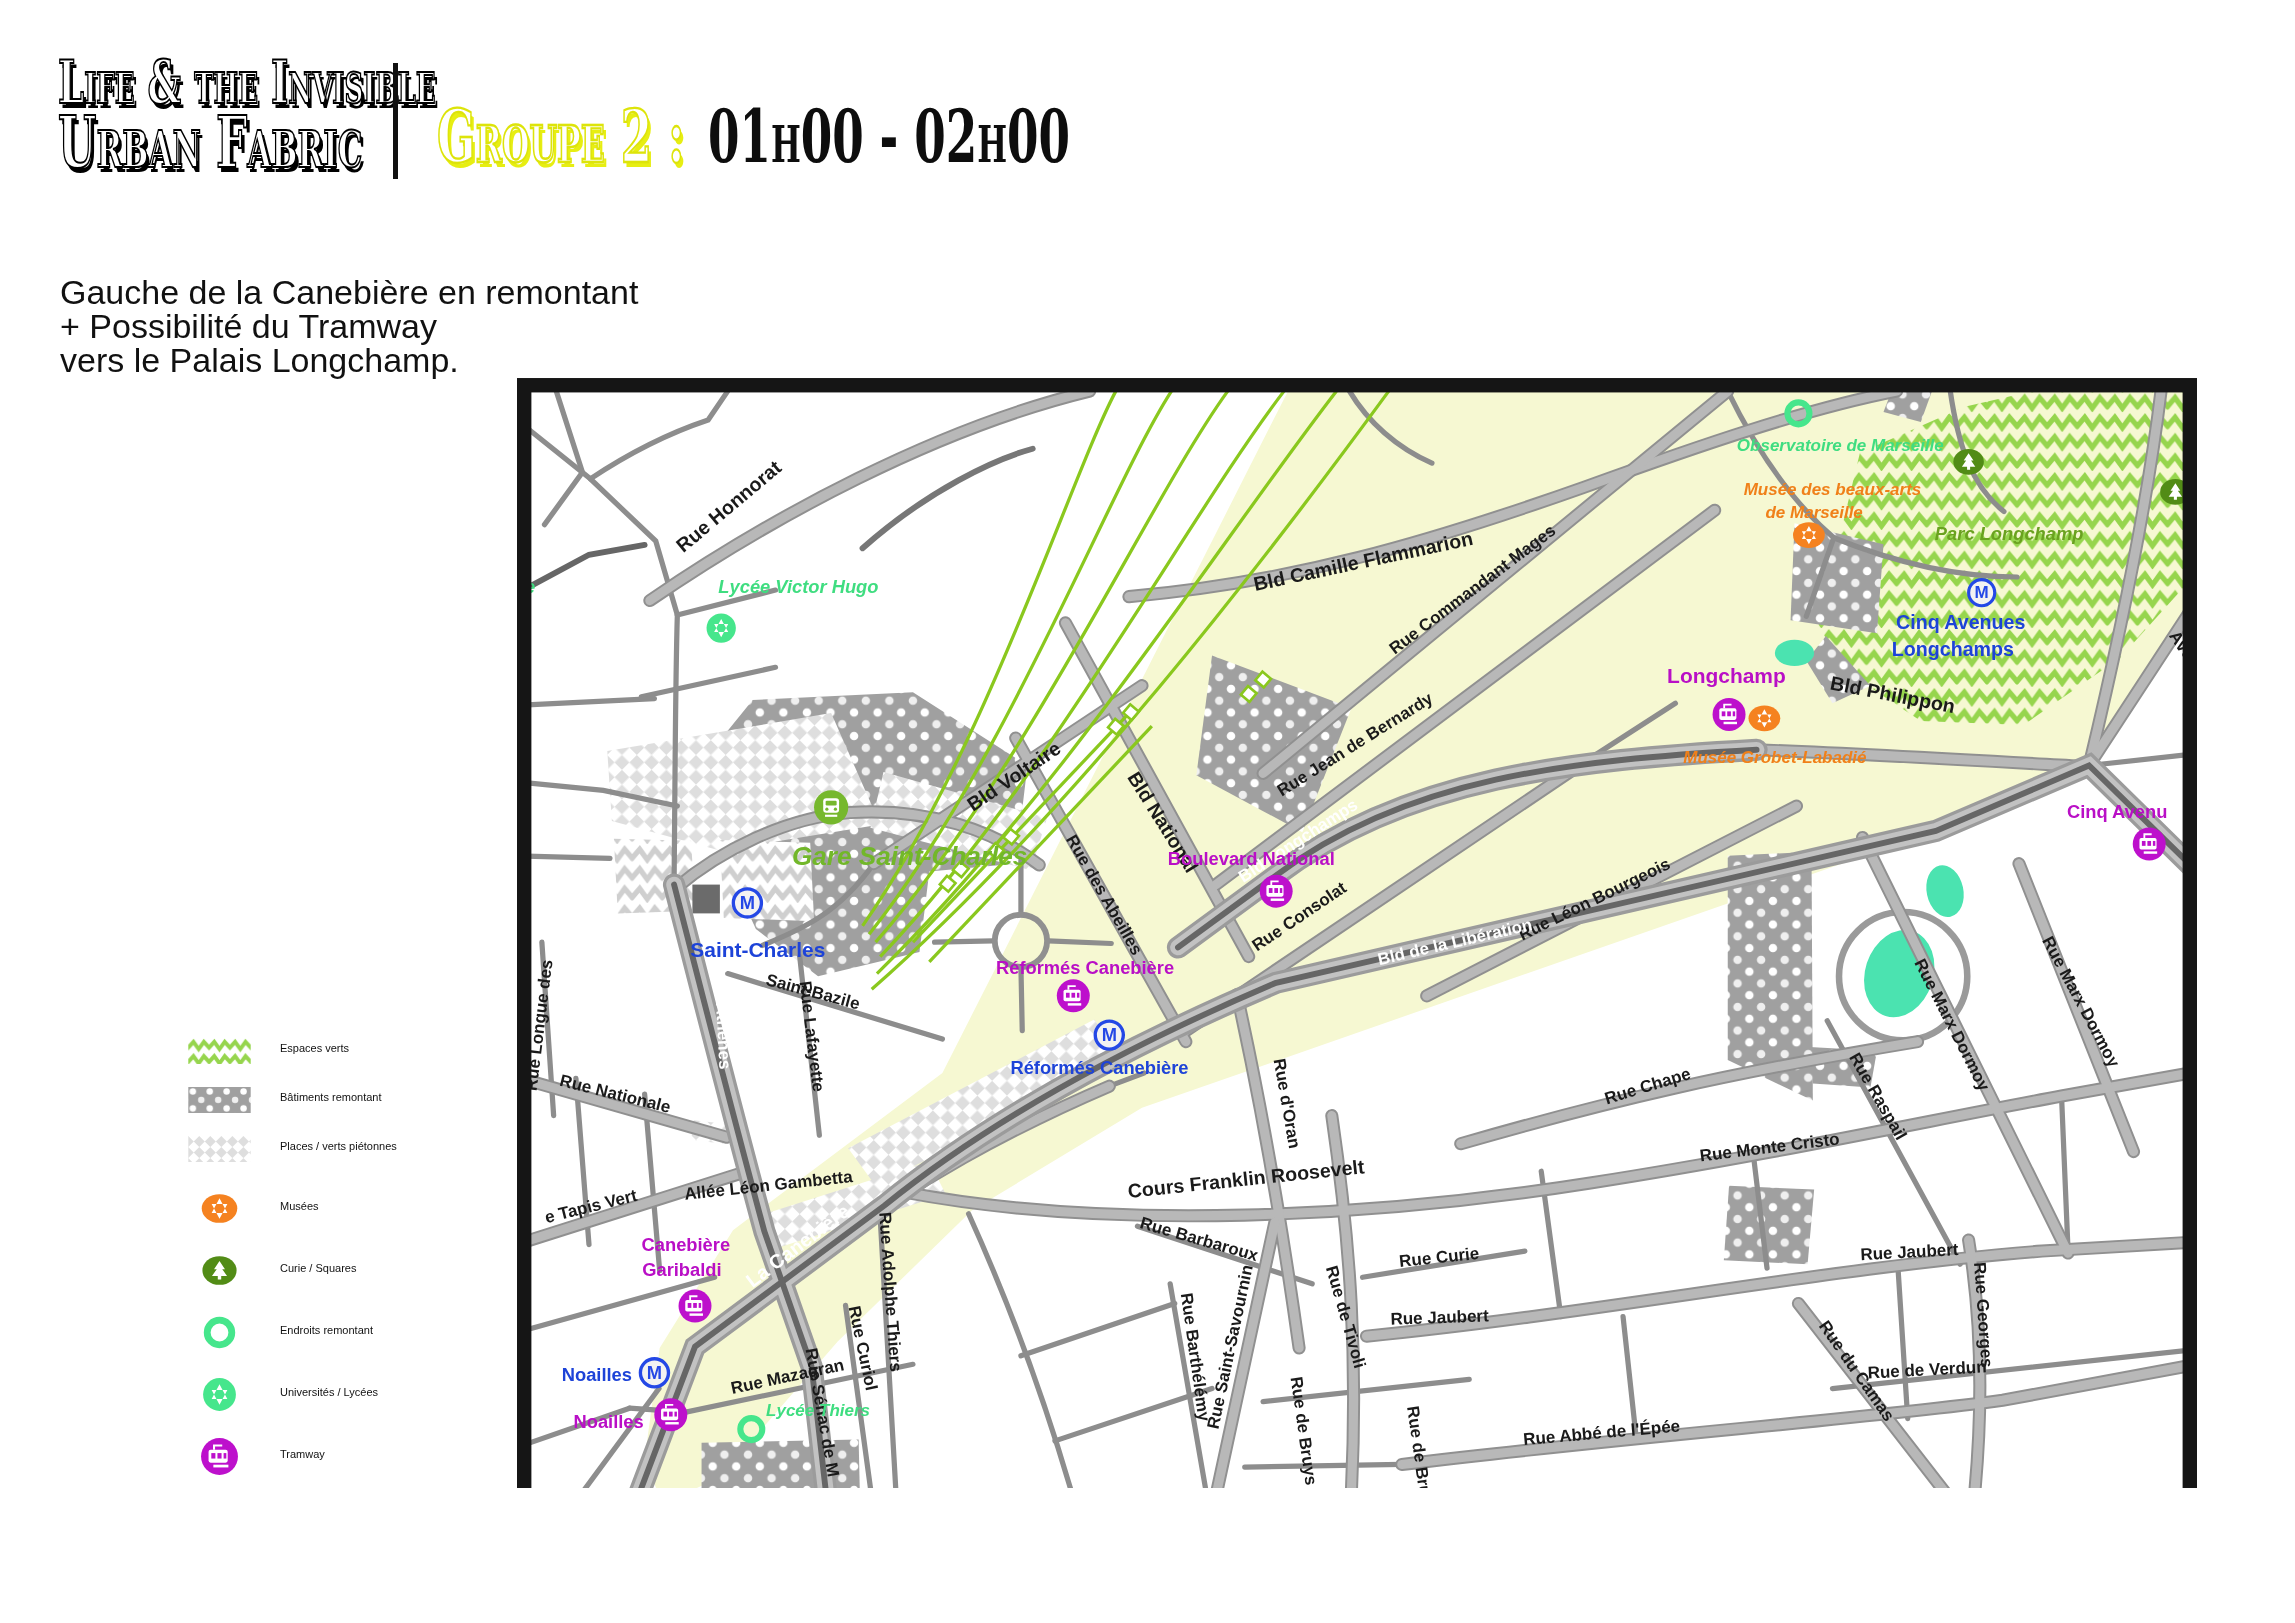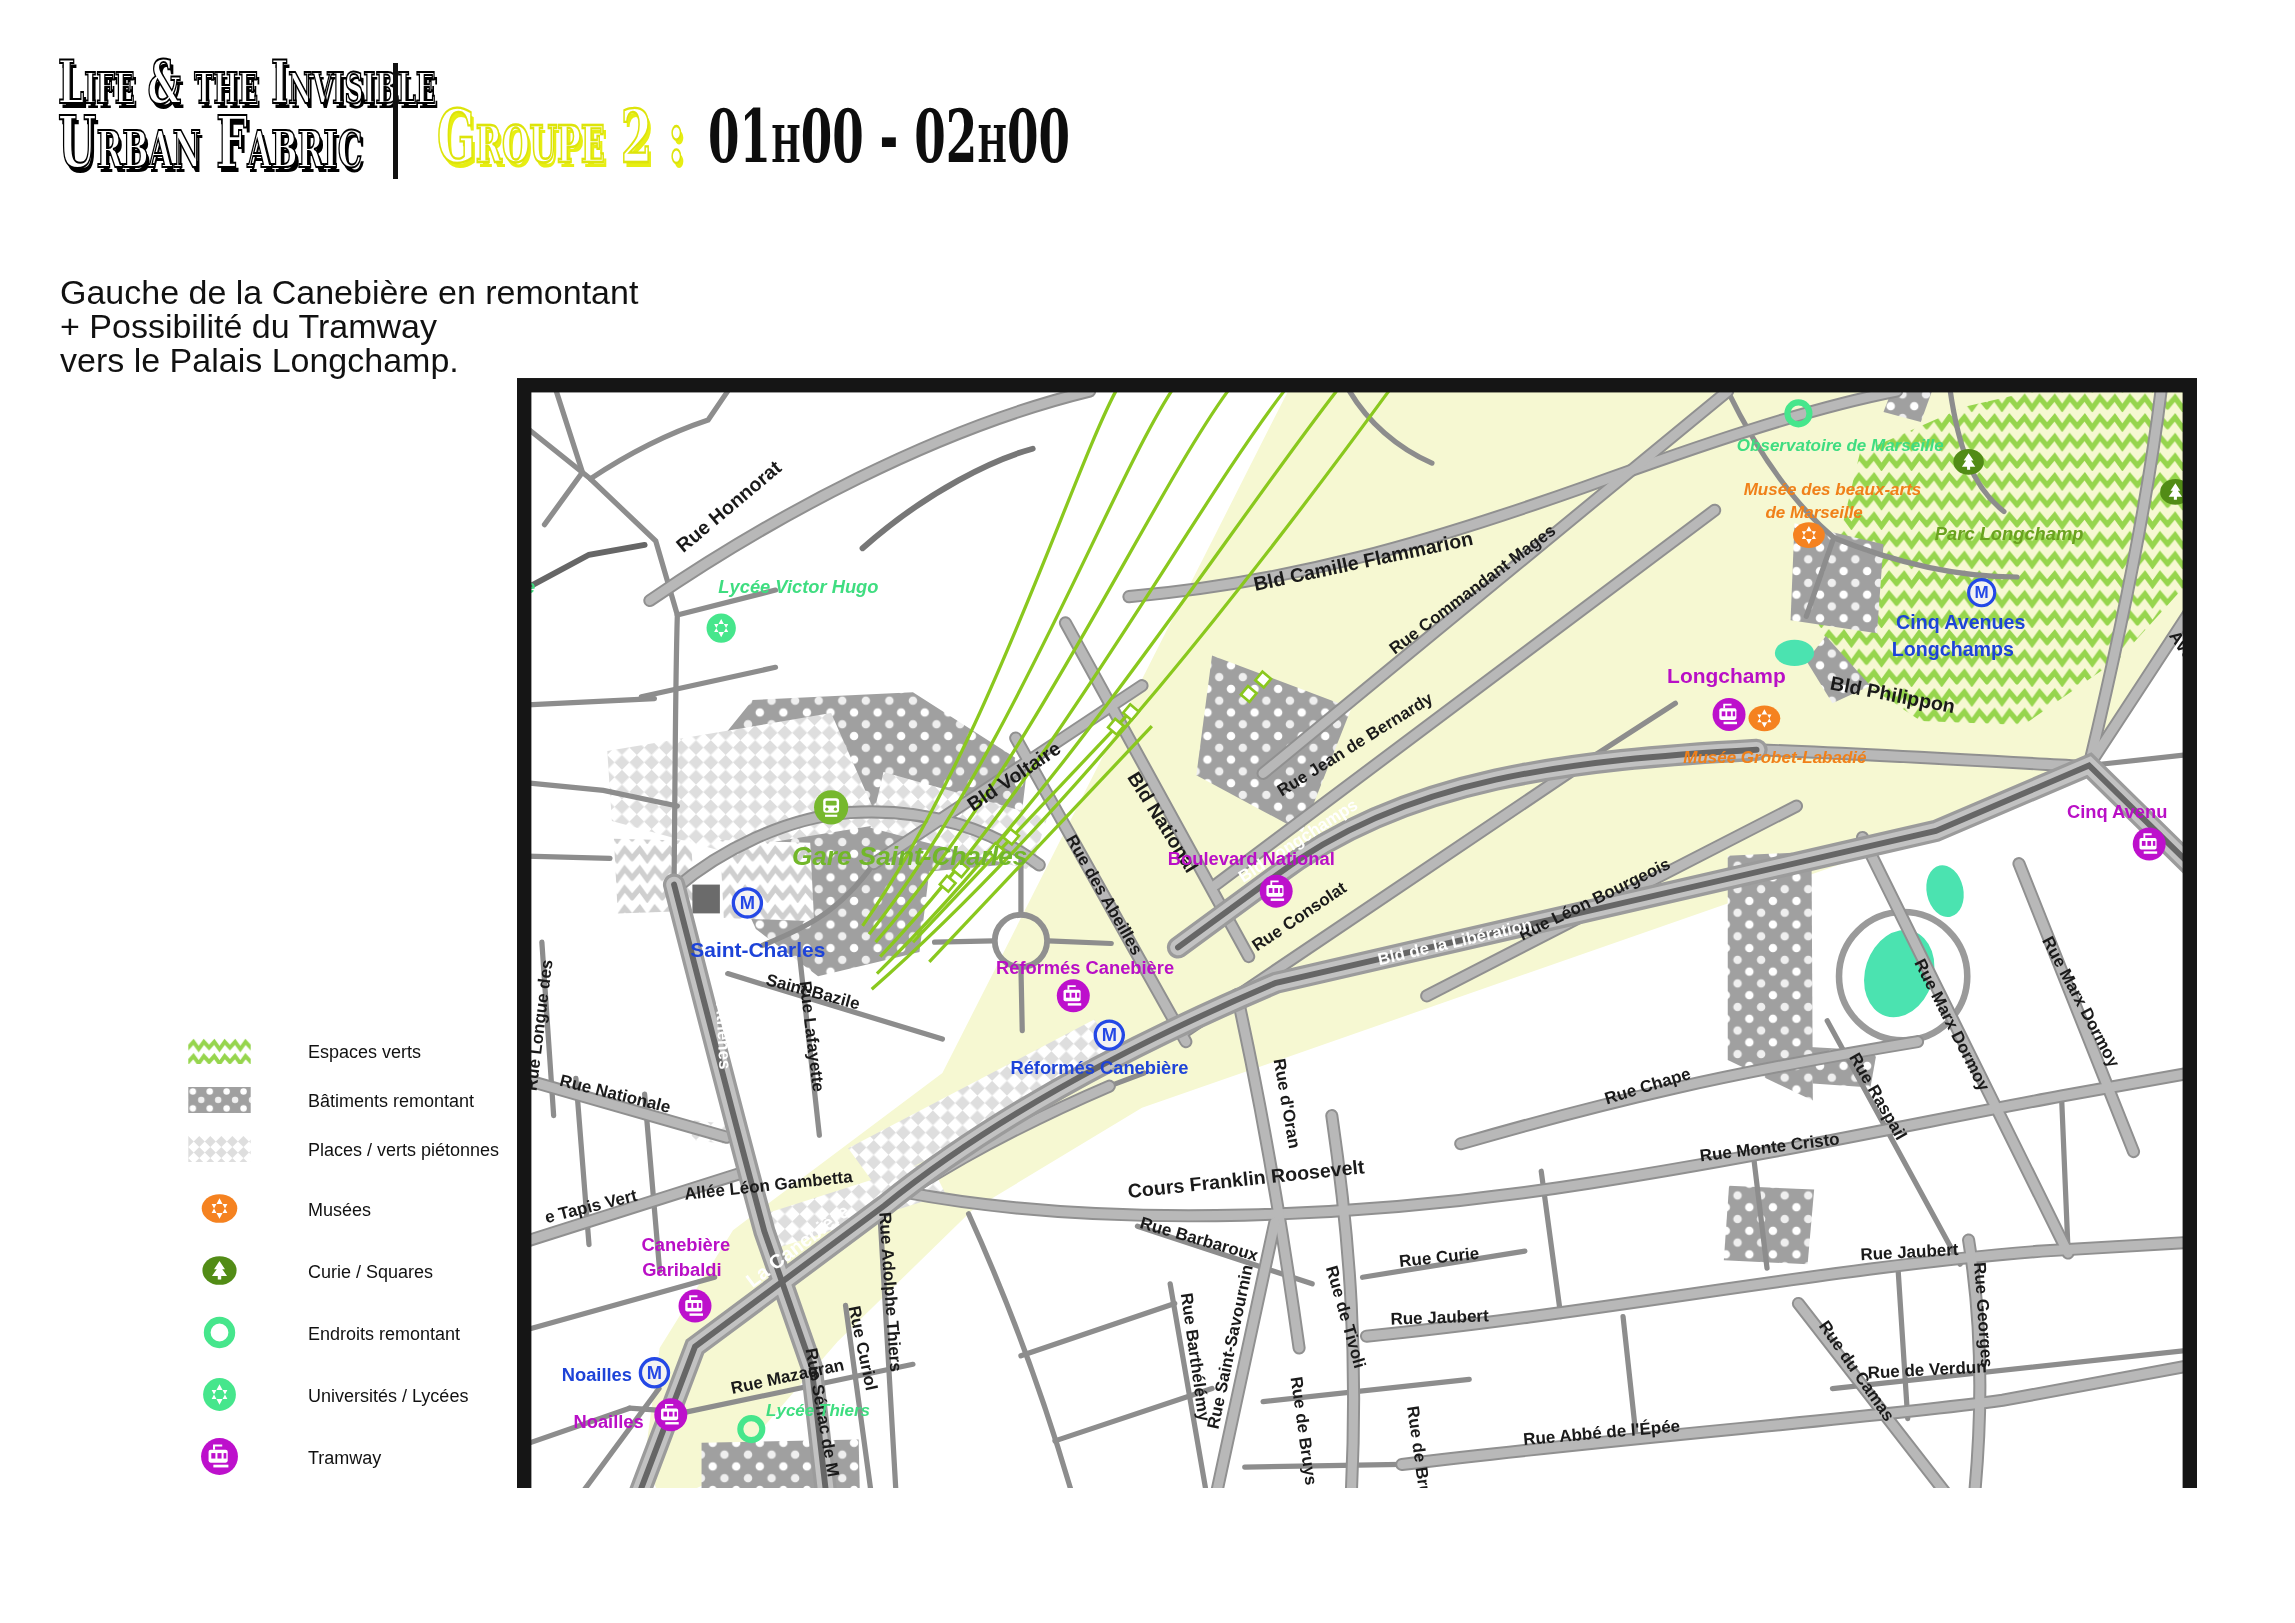--- a/index.html
+++ b/index.html
@@ -15,21 +15,21 @@
   .group{position:absolute;left:437px;top:93px;font-family:"DejaVu Serif",serif;font-weight:bold;
          font-variant:small-caps;font-size:73px;transform:scaleX(.62);transform-origin:left top;white-space:nowrap;}
   .group .g-sh{position:absolute;left:4.6px;top:4.6px;color:#e7ee12;}
   .group .g-ft{position:relative;color:#fff;-webkit-text-stroke:2.3px #dde40a;}
   .time{position:absolute;left:708px;top:93px;font-family:"DejaVu Serif",serif;font-weight:bold;
         font-variant:small-caps;font-size:73px;color:#0d0d0d;transform:scaleX(.62);
         transform-origin:left top;white-space:nowrap;}
   .desc{position:absolute;left:60px;top:275px;font-size:34px;line-height:34px;color:#111;}
   
   .lg-row{position:absolute;left:92px;height:39px;}
-  .lg-label{position:absolute;left:188px;font-size:18px;color:#111;white-space:nowrap;margin-left:28px;}
+  .lg-label{position:absolute;left:188px;font-size:11px;color:#111;white-space:nowrap;}
   .lg-sw{position:absolute;left:96px;width:63px;height:26px;}
   .lg-ic{position:absolute;left:107px;width:41px;height:41px;}
   
   .st{font:bold 26px "Liberation Sans",sans-serif;fill:#1a1a1a;text-anchor:middle;}
   .st30{font-size:30px;}
   .stw{fill:#fff;}
   .sta{text-anchor:start;}
   .poi{font-weight:bold;text-anchor:middle;}
   .mag{fill:#b90fc6;}
   .blu{fill:#1d43d8;}

